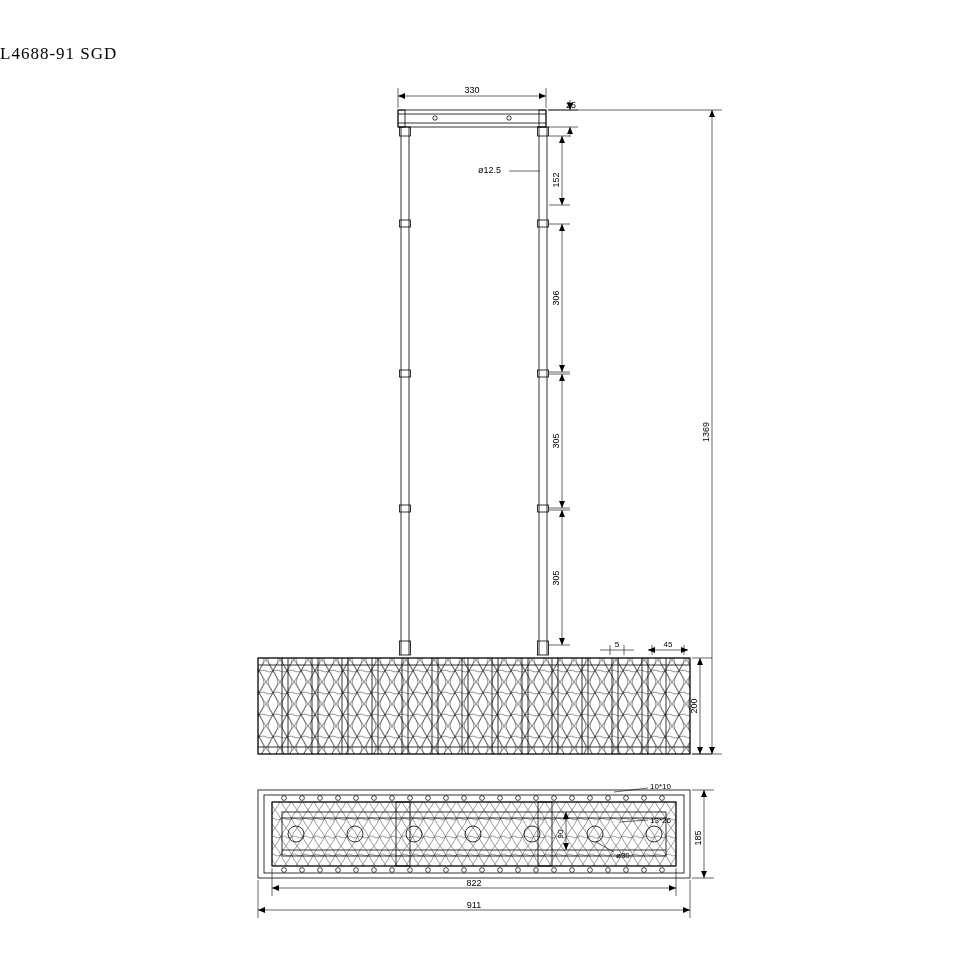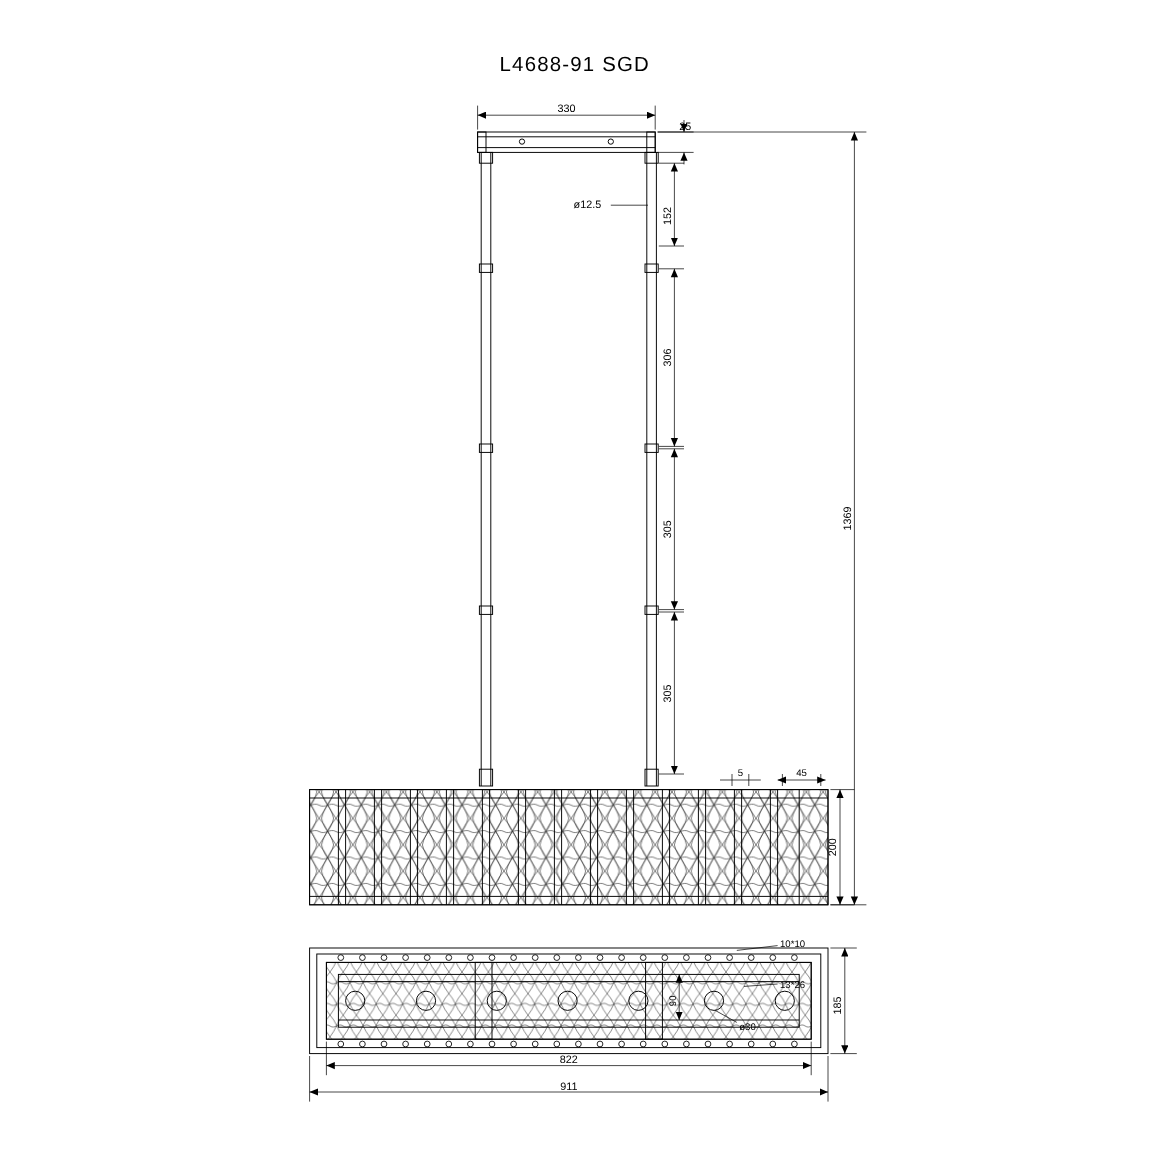--- a/index.html
+++ b/index.html
@@ -17,24 +17,24 @@
   #sheet {
     position: relative;
     width: 970px;
     height: 970px;
   }
   #title {
     position: absolute;
     left: 0;
     top: 44px;
     width: 958px;
-    text-align: center;
+    text-align: left;
     font-size: 17px;
     letter-spacing: 1px;
-    font-family: Liberation Sans, sans-serif;
+    font-family: Liberation Serif, serif;
   }
   svg {
     position: absolute;
     left: 0;
     top: 0;
   }
   .dimtext {
     font-family: "Liberation Sans", sans-serif;
     font-size: 9px;
     fill: #000;

